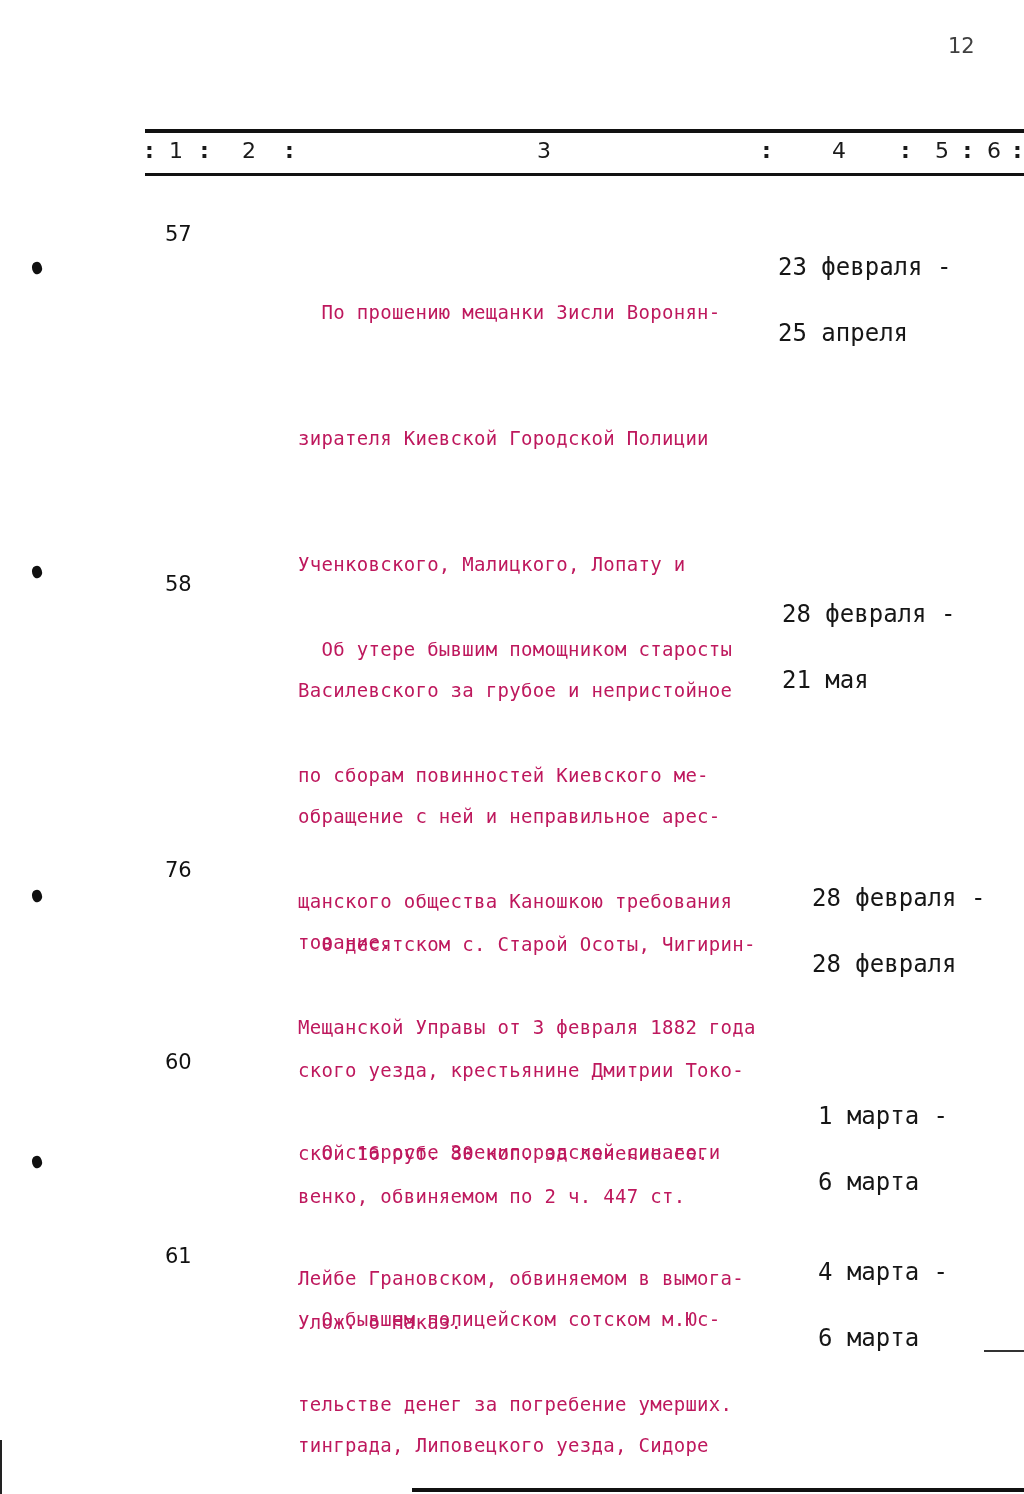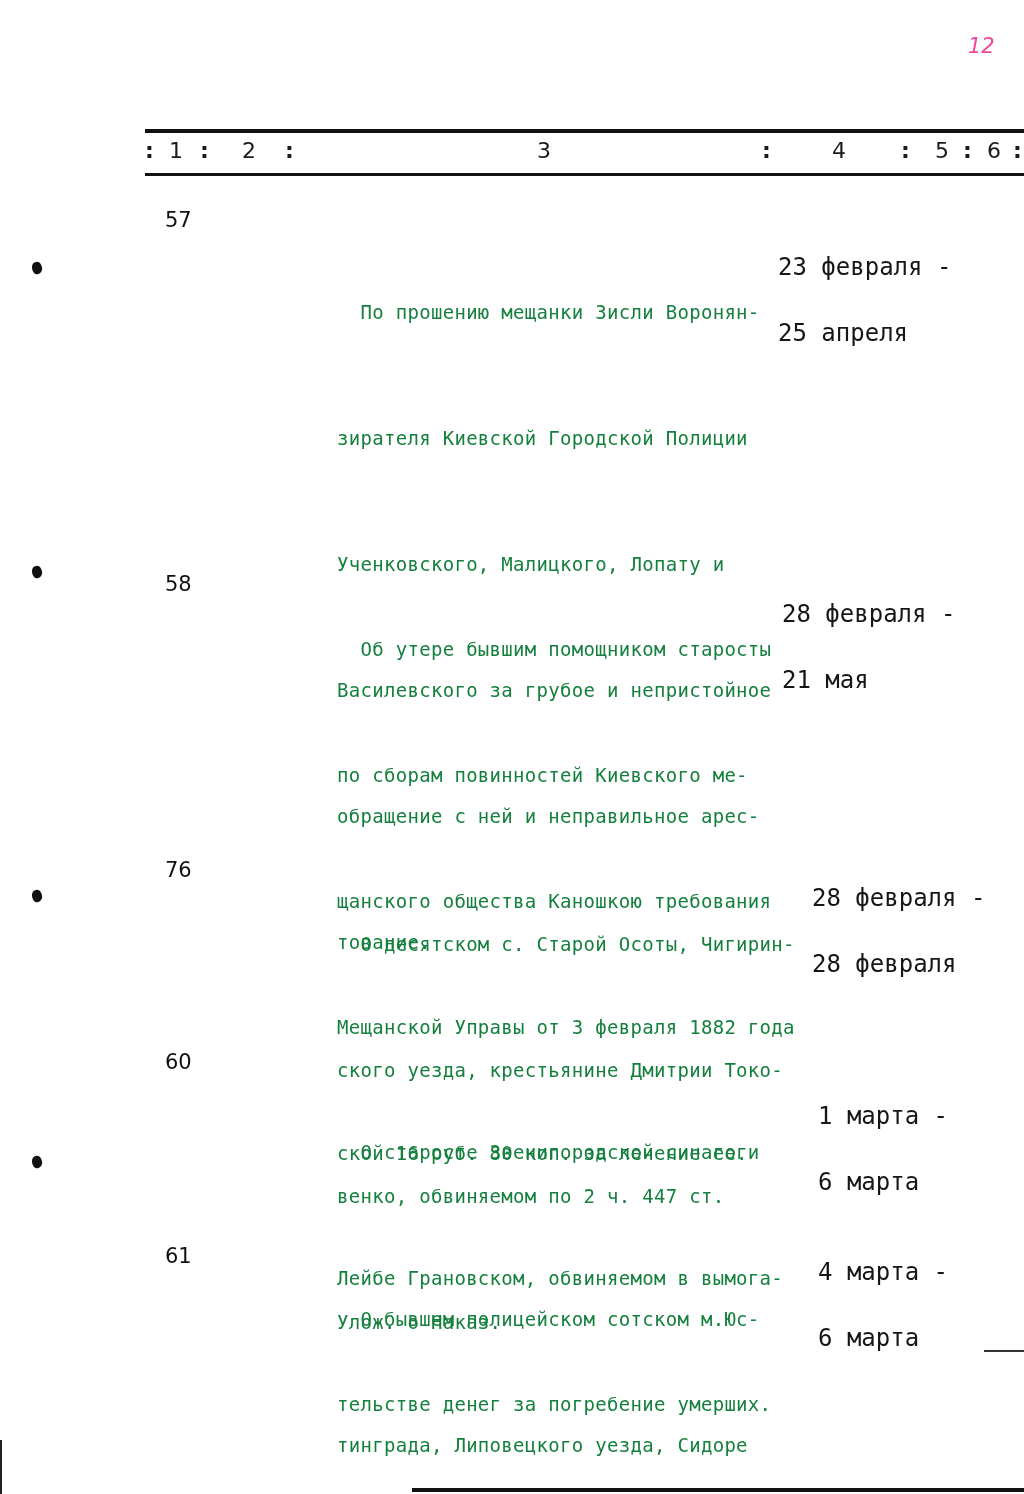--- a/index.html
+++ b/index.html
@@ -8,25 +8,24 @@
       height: 1494px;
       background: #ffffff;
       position: relative;
       overflow: hidden;
       color: #1a1a1a;
       font-family: "DejaVu Sans Mono", "Liberation Mono", monospace;
     }
     .page-number {
       position: absolute;
       top: 34px;
-      left: 968px;
+      left: 948px;
       font-family: "DejaVu Sans", "Liberation Sans", sans-serif;
       font-size: 21px;
-      color: #ec4899;
-      font-style: italic;
+      color: #404040;
     }
     .rule {
       position: absolute;
       left: 145px;
       right: 0;
       background: #111;
     }
     .rule.top { top: 129px; height: 4px; }
     .rule.mid { top: 173px; height: 3px; }
     .rule.bottom { top: 1488px; left: 412px; height: 4px; }
@@ -54,23 +53,22 @@
       font-size: 21px;
       color: #111;
     }
     .entry-text {
       position: absolute;
       left: 298px;
       width: 520px;
       font-size: 19px;
       line-height: 42px;
       letter-spacing: 0.3px;
-      color: #15803d;
+      color: #be185d;
       white-space: pre;
-      margin-left: 39px;
     }
     .entry-dates {
       position: absolute;
       font-size: 24px;
       line-height: 22px;
       color: #161616;
       white-space: pre;
     }
     .punch-mark {
       position: absolute;
@@ -108,21 +106,21 @@
     <span class="colon" style="left:756px;">:</span>
     <span style="left:790px;">5</span>
     <span class="colon" style="left:818px;">:</span>
     <span style="left:842px;">6</span>
     <span class="colon" style="left:868px;">:</span>
   </div>
 
   <div class="rule mid"></div>
 
   <div class="entry">
-    <div class="entry-number" style="top:208px;">57</div>
+    <div class="entry-number" style="top:222px;">57</div>
     <div class="entry-text" style="top:207px;">
       <div>  По прошению мещанки Зисли Воронян-</div>
       <div>зирателя Киевской Городской Полиции</div>
       <div>Ученковского, Малицкого, Лопату и</div>
       <div>Василевского за грубое и непристойное</div>
       <div>обращение с ней и неправильное арес-</div>
       <div>тование.</div>
     </div>
     <div class="entry-dates" style="top:212px; left:778px;">
       <div>23 февраля -</div>

